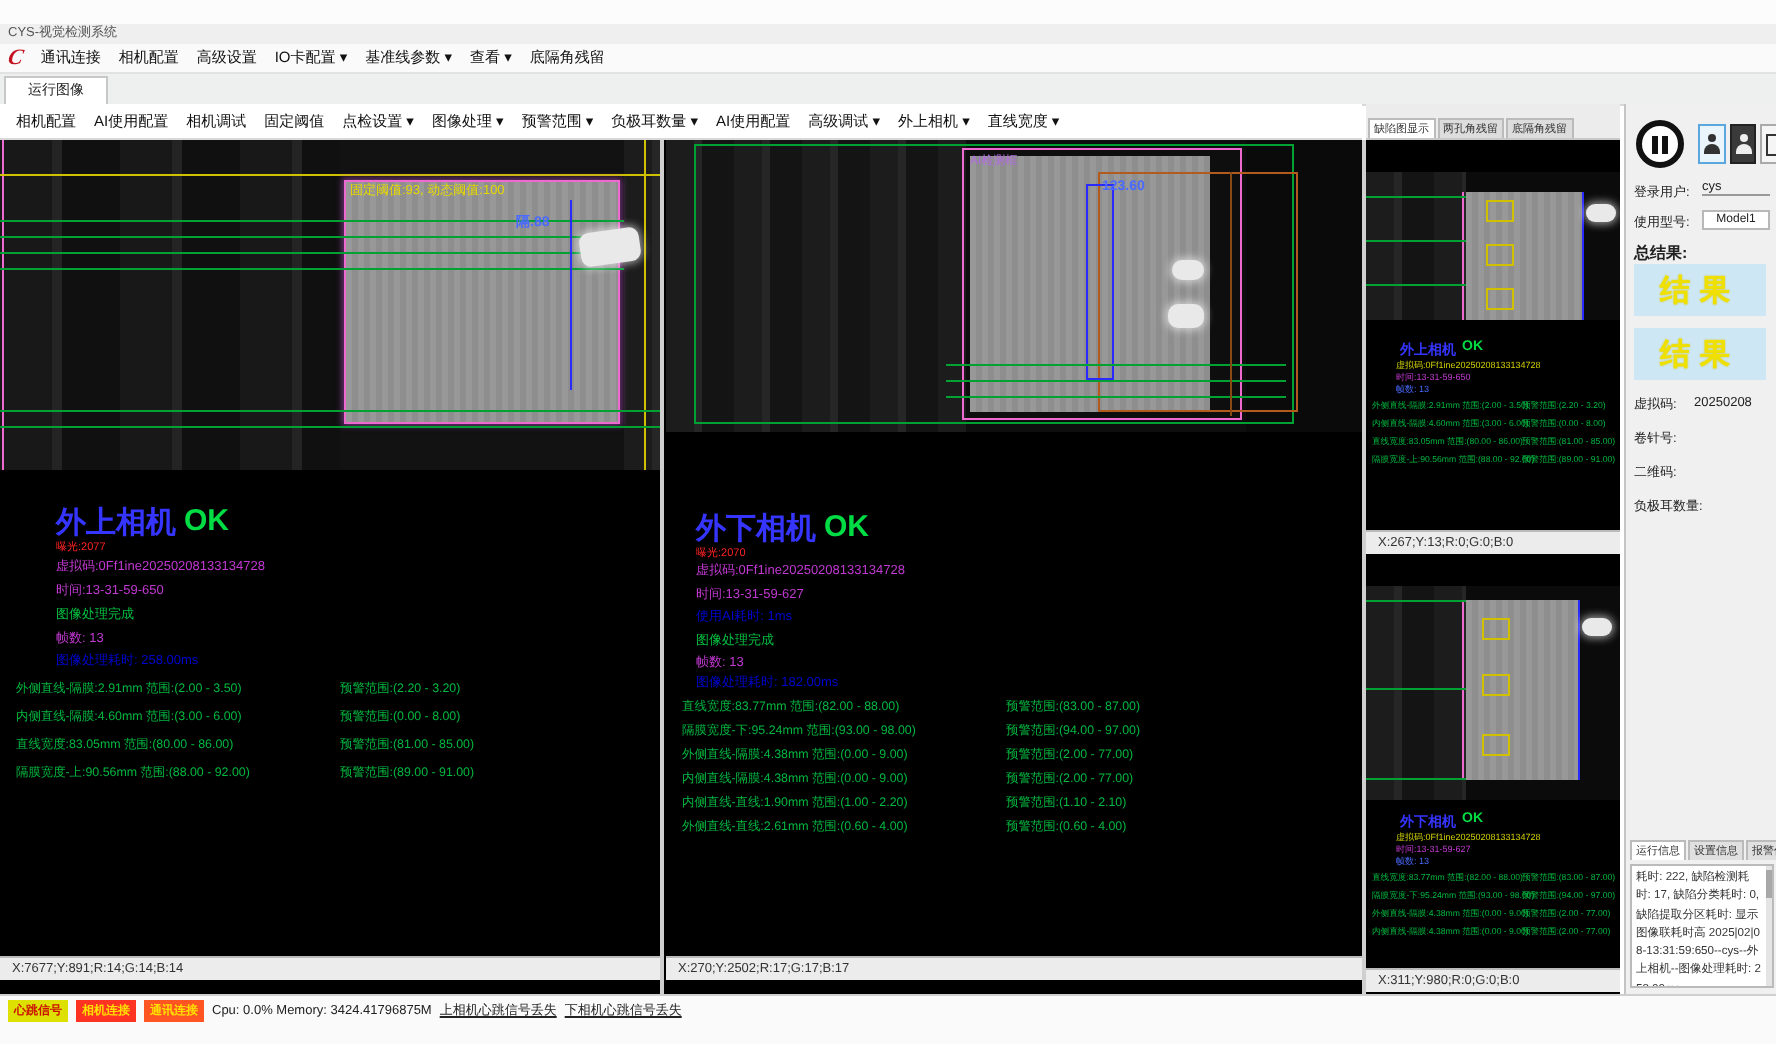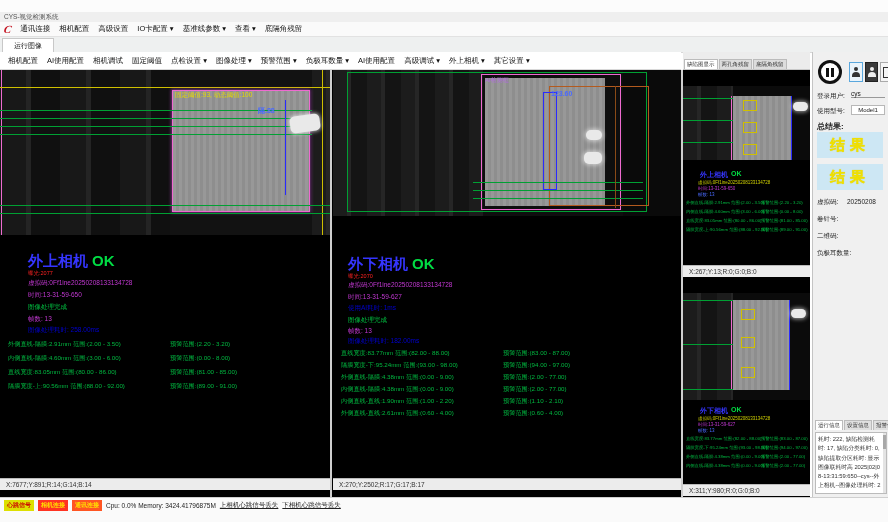--- a/index.html
+++ b/index.html
@@ -118,21 +118,21 @@
   <span class="ti t">AI使用配置</span>
   <span class="ti t">相机调试</span>
   <span class="ti t">固定阈值</span>
   <span class="ti t">点检设置 ▾</span>
   <span class="ti t">图像处理 ▾</span>
   <span class="ti t">预警范围 ▾</span>
   <span class="ti t">负极耳数量 ▾</span>
   <span class="ti t">AI使用配置</span>
   <span class="ti t">高级调试 ▾</span>
   <span class="ti t">外上相机 ▾</span>
-  <span class="ti t">其它设置 ▾</span>
+  <span class="ti t">直线宽度 ▾</span>
 </div>
 
 <div class="ab auxtabs">
   <span class="auxtab active t">缺陷图显示</span>
   <span class="auxtab t">两孔角残留</span>
   <span class="auxtab t">底隔角残留</span>
 </div>
 
 <div class="ab work">
 

